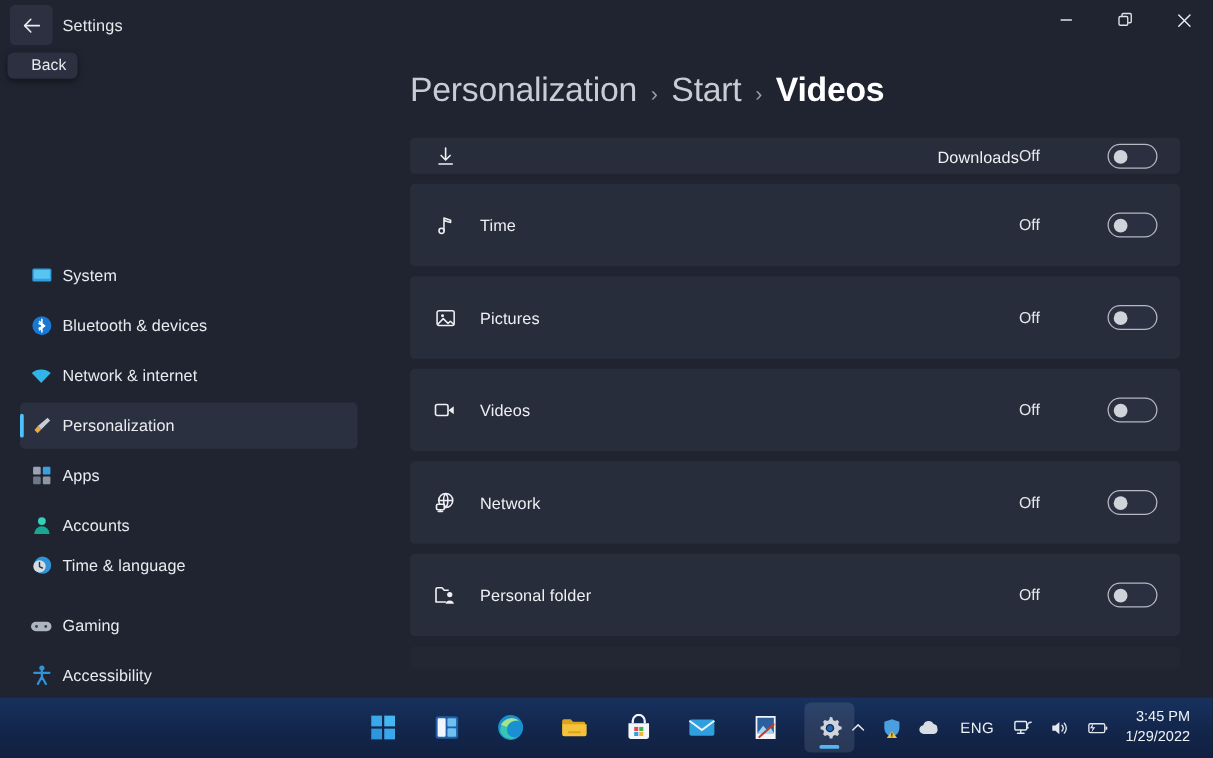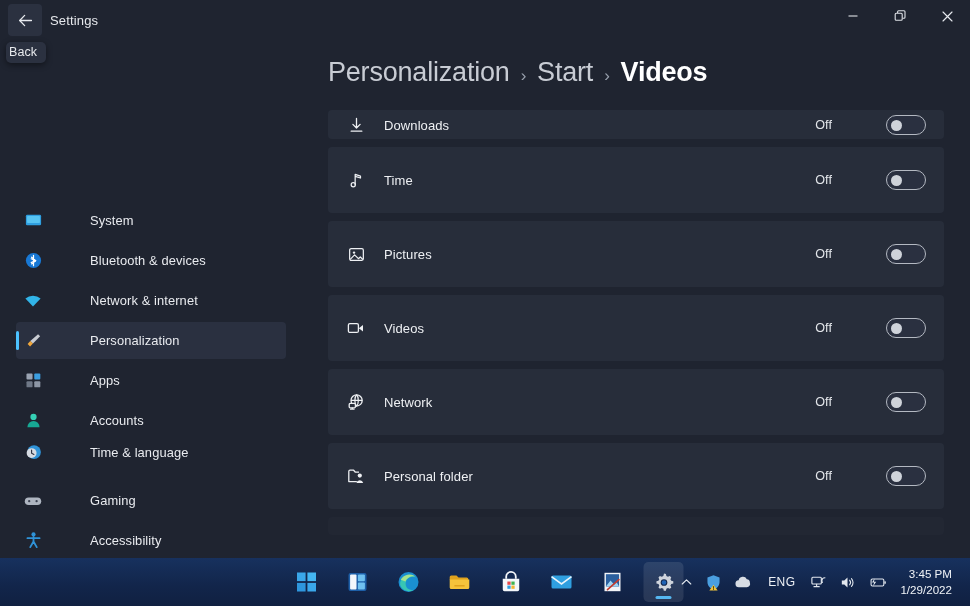--- a/index.html
+++ b/index.html
@@ -24,21 +24,21 @@
   #back-btn {
     position:absolute; left:8px; top:4px; width:34px; height:32px;
     background:#2b3140; border-radius:4px;
     display:flex; align-items:center; justify-content:center;
     cursor:pointer;
   }
   #back-btn svg { width:17px; height:17px; }
   #back-tooltip {
     position:absolute; left:6px; top:42px;
     background:#2b3140; color:#e8eaed;
-    border-radius:5px; padding:3px 9px 4px 3px;
+    border-radius:5px; padding:3px 9px 4px 19px;
     font-size:12.5px; letter-spacing:.1px;
     box-shadow:0 2px 6px rgba(0,0,0,.45);
   }
   #app-title {
     position:absolute; left:50px; top:0; height:40px;
     display:flex; align-items:center;
     font-size:13px; color:#e6e8ec; letter-spacing:.15px;
   }
   .wincontrol {
     position:absolute; top:0; width:46px; height:32px;
@@ -66,21 +66,20 @@
     flex:1; padding-left:12px;
     font-size:12.7px; color:#9aa1ae; letter-spacing:.1px;
   }
   #search-icon-wrap { padding-right:11px; display:flex; align-items:center; }
 
   .nav-item {
     position:absolute; left:16px; width:270px; height:37px;
     border-radius:4px;
     display:flex; align-items:center;
     cursor:pointer;
-    gap:40px;
   }
   .nav-item.selected { background:#2a3040; }
   .nav-accent {
     position:absolute; left:0px; top:9px; width:3px; height:19px;
     background:#4cc2ff; border-radius:2px;
   }
   .nav-icon {
     width:34px; min-width:34px; display:flex;
     align-items:center; justify-content:center;
   }
@@ -107,21 +106,21 @@
     overflow:hidden;
   }
   .card {
     position:relative; width:616px; height:66px;
     background:#272d3a; border-radius:4px;
     margin-bottom:8px;
     display:flex; align-items:center;
     cursor:pointer;
   }
   .card.clipped { height:29px; margin-bottom:8px; align-items:flex-end; }
-  .card.clipped .card-inner { padding-bottom:4px; }
+  .card.clipped .card-inner { padding-bottom:4px;text-align:right; }
   .card-inner { display:flex; align-items:center; width:100%; }
   .card-icon {
     width:56px; min-width:56px; display:flex;
     align-items:center; justify-content:center;
   }
   .card-label {
     flex:1; font-size:13px; color:#eef0f3; letter-spacing:.1px;
   }
   .toggle-wrap { display:flex; align-items:center; padding-right:18px;gap:44px; }
   .toggle-state {

